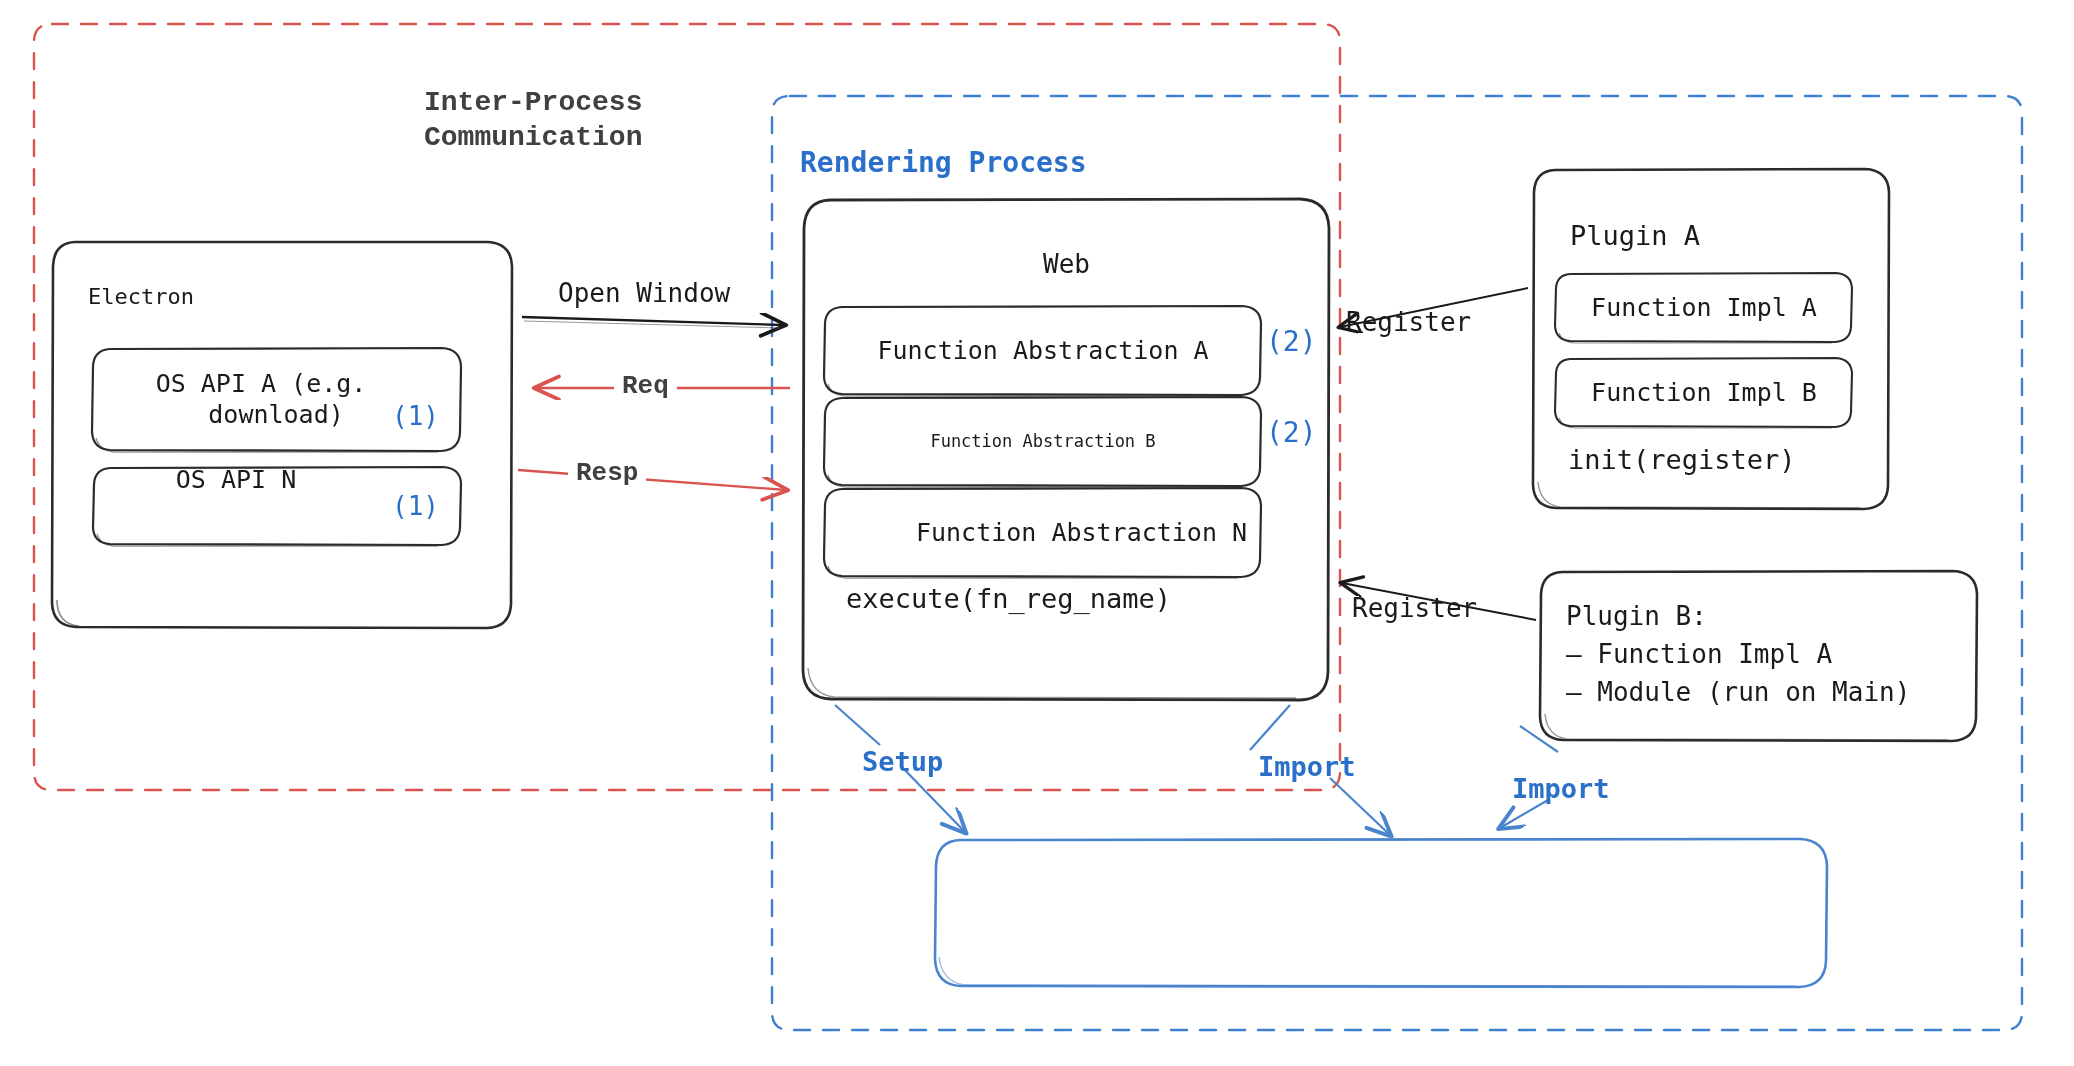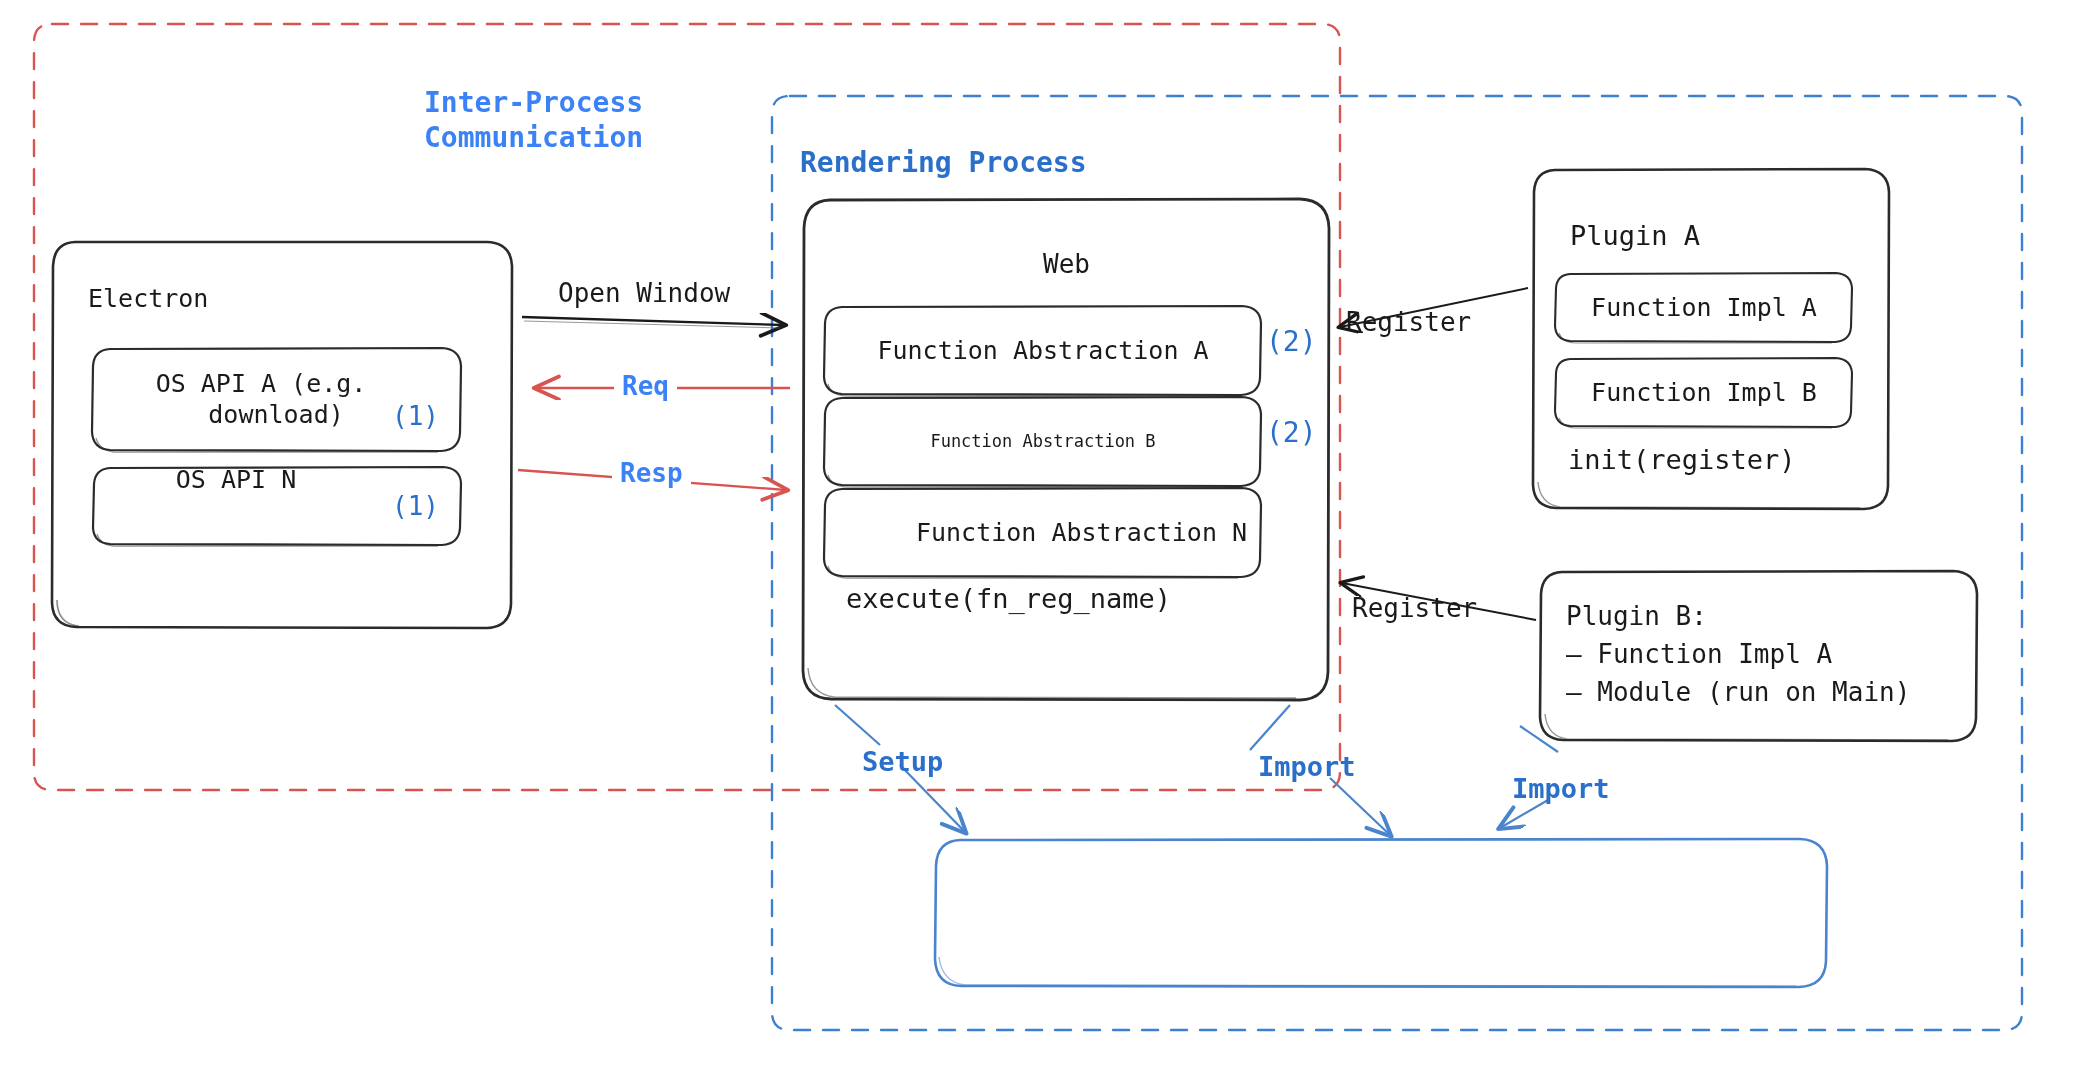--- a/index.html
+++ b/index.html
@@ -24,21 +24,21 @@
     pointer-events: none;
   }
   .lbl {
     position: absolute;
     white-space: pre;
     line-height: 1.25;
   }
   .mono { font-family: "DejaVu Sans Mono", "Liberation Mono", monospace; }
 
   .t-black { color: #1a1a1a; }
-  .t-red   { color: #3b82f6; }
+  .t-red   { color: #404040; font-family: Liberation Mono, monospace; }
   .t-blue  { color: #2a6fc9; }
   .ctr {
     position: absolute;
     display: flex;
     align-items: center;
     justify-content: center;
     text-align: center;
     white-space: pre;
     line-height: 1.25;
   }
@@ -172,32 +172,32 @@
       <path d="M 1558 752 L 1520 726" fill="none" stroke="#4a84cc" stroke-width="2.2"></path>
       <path d="M 1548 800 L 1500 828" fill="none" stroke="#4a84cc" stroke-width="2.2" marker-end="url(#ah-blue)"></path>
     </g>
   </svg>
 
   <div class="lbl mono t-red" style="left:424px; top:85px; font-size:28px; font-weight:600;">Inter-Process
 Communication</div>
 
   <div class="lbl mono t-blue" style="left:800px; top:145px; font-size:28px; font-weight:600;">Rendering Process</div>
 
-  <div class="lbl mono t-black" style="left:88px; top:283px; font-size:25px;">Electron</div>
+  <div class="lbl mono t-black" style="left:88px; top:283px; font-size:22px;">Electron</div>
 
   <div class="ctr mono t-black" style="left:96px; top:350px; width:330px; height:98px; font-size:25px;">OS API A (e.g.
   download)</div>
   <div class="lbl mono t-blue" style="left:392px; top:400px; font-size:26px;">(1)</div>
 
   <div class="ctr mono t-black" style="left:96px; top:444px; width:280px; height:72px; font-size:25px;">OS API N</div>
   <div class="lbl mono t-blue" style="left:392px; top:490px; font-size:26px;">(1)</div>
 
   <div class="lbl mono t-black" style="left:558px; top:277px; font-size:26px;">Open Window</div>
   <div class="lbl mono t-red" style="left:614px; top:370px; font-size:26px; font-weight:600; background:#fff; padding:0 8px;">Req</div>
-  <div class="lbl mono t-red" style="left:612px; top:457px; font-size:26px; font-weight:600; background:#fff; padding:0 8px;">Resp</div>
+  <div class="lbl mono t-red" style="left:568px; top:457px; font-size:26px; font-weight:600; background:#fff; padding:0 8px;">Resp</div>
 
   <div class="ctr mono t-black" style="left:826px; top:308px; width:434px; height:86px; font-size:25px;">Function Abstraction A</div>
 
   <div class="ctr mono t-black" style="left:804px; top:244px; width:525px; height:40px; font-size:26px;">Web</div>
   <div class="lbl mono t-blue" style="left:1266px; top:324px; font-size:28px;">(2)</div>
 
   <div class="ctr mono t-black" style="left:826px; top:399px; width:434px; height:86px; font-size:17px;">Function Abstraction B</div>
   <div class="lbl mono t-blue" style="left:1266px; top:415px; font-size:28px;">(2)</div>
 
   <div class="ctr mono t-black" style="left:826px; top:490px; width:511px; height:86px; font-size:25px;">Function Abstraction N</div>

